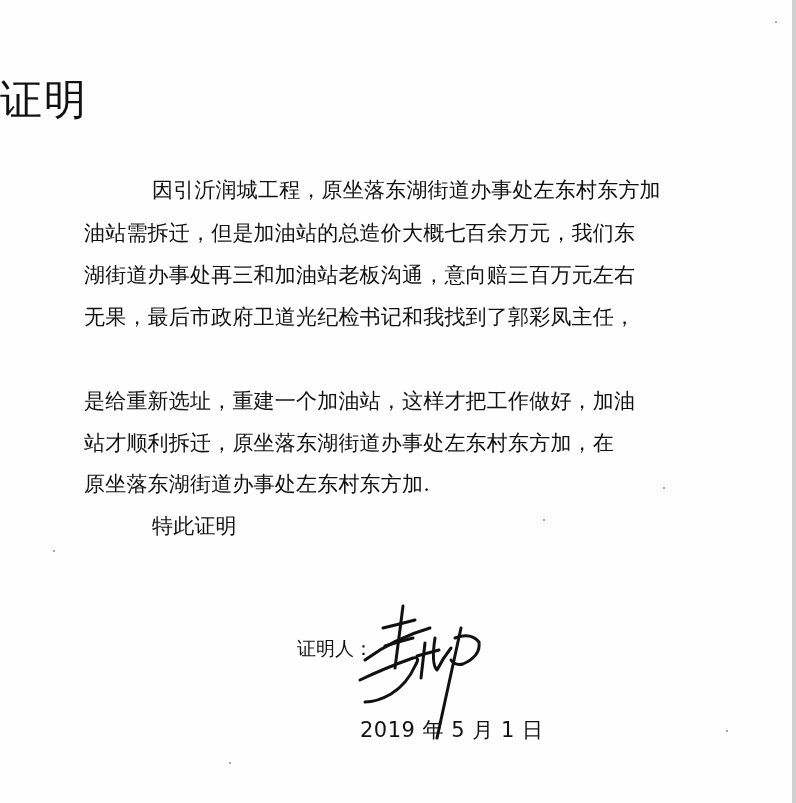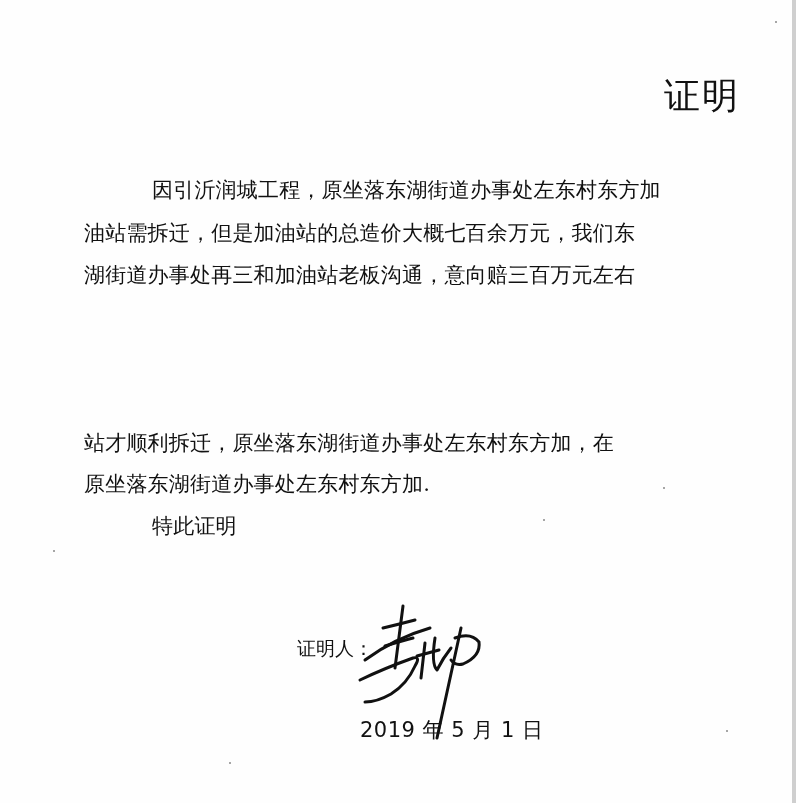--- a/index.html
+++ b/index.html
@@ -21,22 +21,22 @@
       width: 792px;
       height: 803px;
       background: #fefefe;
       border-right: 4px solid #cfcfcf;
     }
     .title {
       position: absolute;
       left: 0;
       width: 740px;
       top: 72px;
-      text-align: right;
-      font-size: 36px;
+      text-align: left;
+      font-size: 42px;
       letter-spacing: 2px;
       font-weight: normal;
     }
     .body-line {
       position: absolute;
       left: 84px;
       font-size: 21px;
       line-height: 28px;
       white-space: nowrap;
       letter-spacing: 0.2px;
@@ -75,20 +75,22 @@
 </head>
 <body>
 
 <div class="page">
 
   <div class="title">证明</div>
 
   <div class="body-line indent" style="top:176px;">因引沂润城工程，原坐落东湖街道办事处左东村东方加</div>
   <div class="body-line" style="top:219px;text-align:right;">油站需拆迁，但是加油站的总造价大概七百余万元，我们东</div>
   <div class="body-line" style="top:261px;">湖街道办事处再三和加油站老板沟通，意向赔三百万元左右</div>
+  <div class="body-line" style="top:303px;">无果，最后市政府卫道光纪检书记和我找到了郭彩凤主任，</div>
+  <div class="body-line" style="top:387px;">是给重新选址，重建一个加油站，这样才把工作做好，加油</div>
   <div class="body-line" style="top:429px;">站才顺利拆迁，原坐落东湖街道办事处左东村东方加，在</div>
   <div class="body-line" style="top:470px;">原坐落东湖街道办事处左东村东方加.</div>
 
   <div class="body-line indent" style="top:512px;">特此证明</div>
 
   <div class="signer-label">证明人：</div>
 
   <svg class="signature" viewBox="0 0 140 150">
     <g fill="none" stroke="#111" stroke-width="3" stroke-linecap="round" stroke-linejoin="round">
       <path d="M48 8 L40 70"></path>

